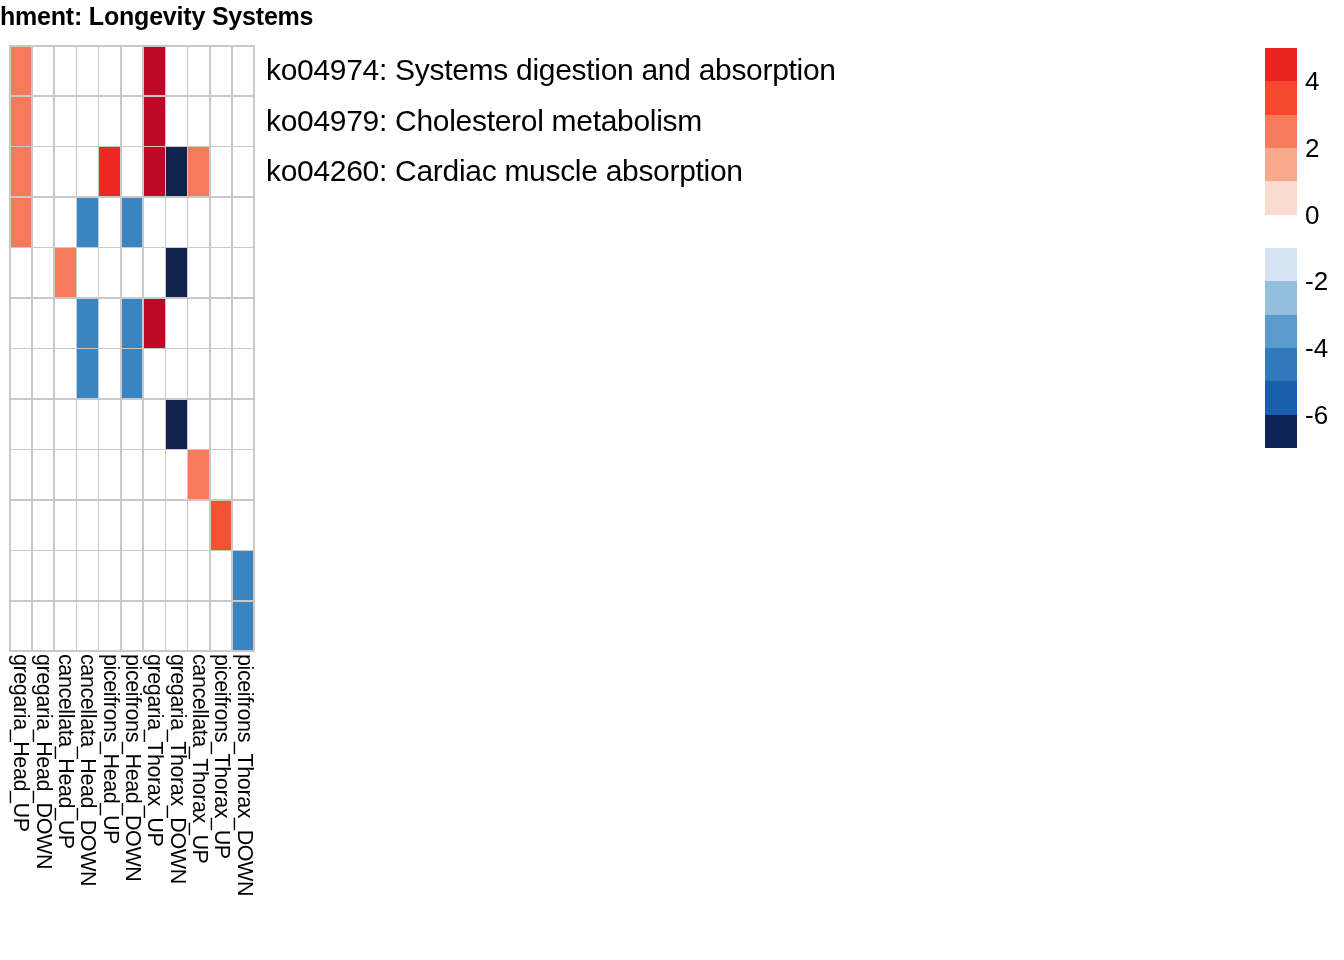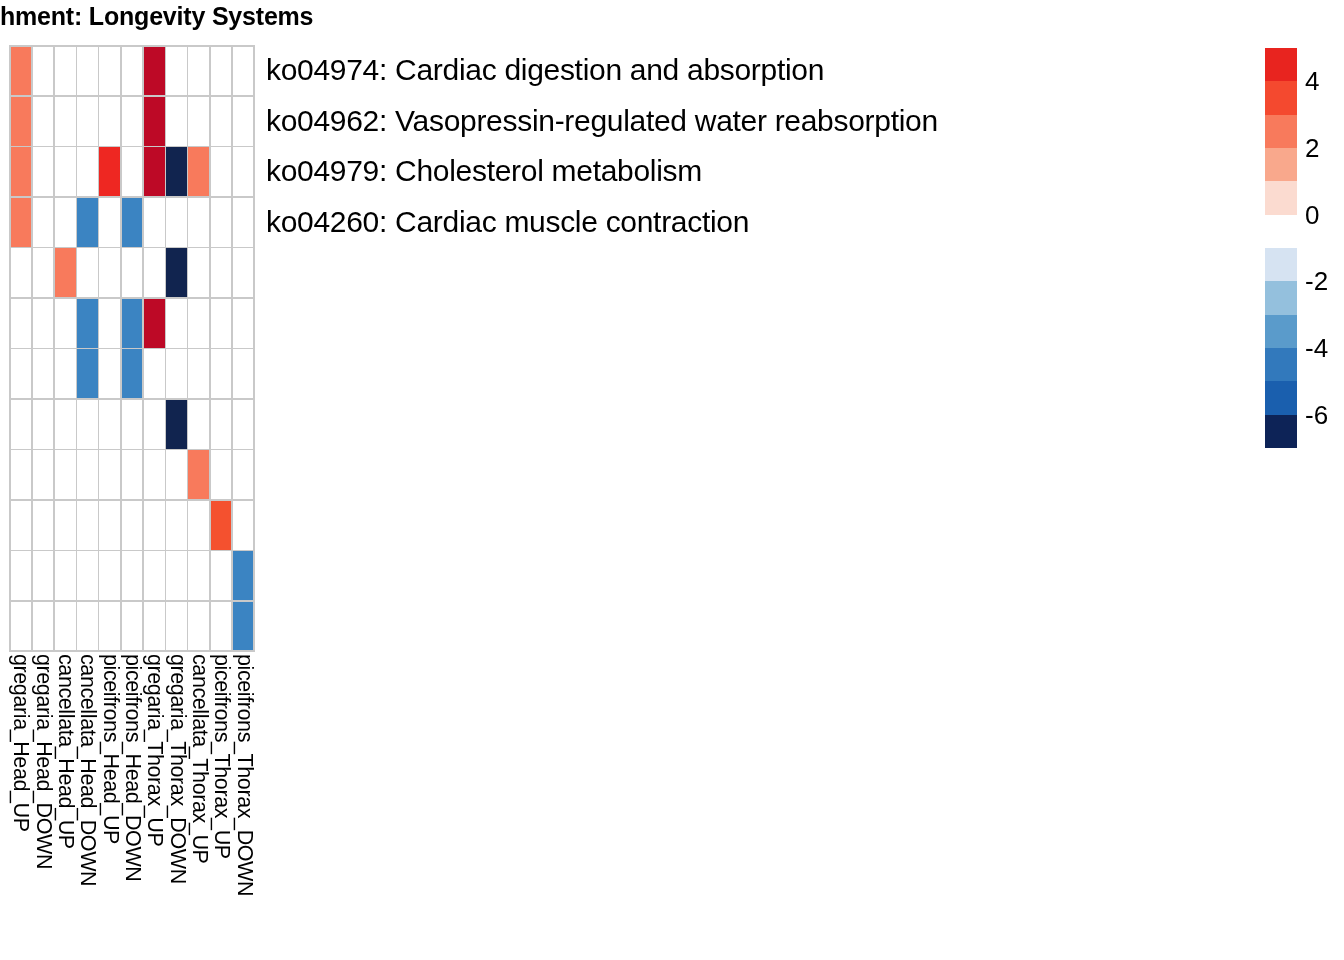--- a/index.html
+++ b/index.html
@@ -301,24 +301,23 @@
     </div>
     <div class="col-label-slot">
       <span class="col-label-text">piceifrons_Thorax_UP</span>
     </div>
     <div class="col-label-slot">
       <span class="col-label-text">piceifrons_Thorax_DOWN</span>
     </div>
   </div>
 
 <div id="row-labels">
-    <div class="row-label">ko04974: Cardiac digestion and absorption</div>
-    <div class="row-label">ko04962: Vasopressin-regulated water reabsorption</div>
+    <div class="row-label">ko04974: Systems digestion and absorption</div>
     <div class="row-label">ko04979: Cholesterol metabolism</div>
-    <div class="row-label">ko04260: Cardiac muscle contraction</div>
+    <div class="row-label">ko04260: Cardiac muscle absorption</div>
   </div>
 
 <div id="legend">
   <div id="legend-bar">
       <div class="legend-band" style="background: rgb(232, 36, 31);"></div>
       <div class="legend-band" style="background: rgb(244, 73, 47);"></div>
       <div class="legend-band" style="background: rgb(248, 122, 92);"></div>
       <div class="legend-band" style="background: rgb(249, 168, 140);"></div>
       <div class="legend-band" style="background: rgb(251, 219, 208);"></div>
       <div class="legend-band" style="background: rgb(255, 255, 255);"></div>

